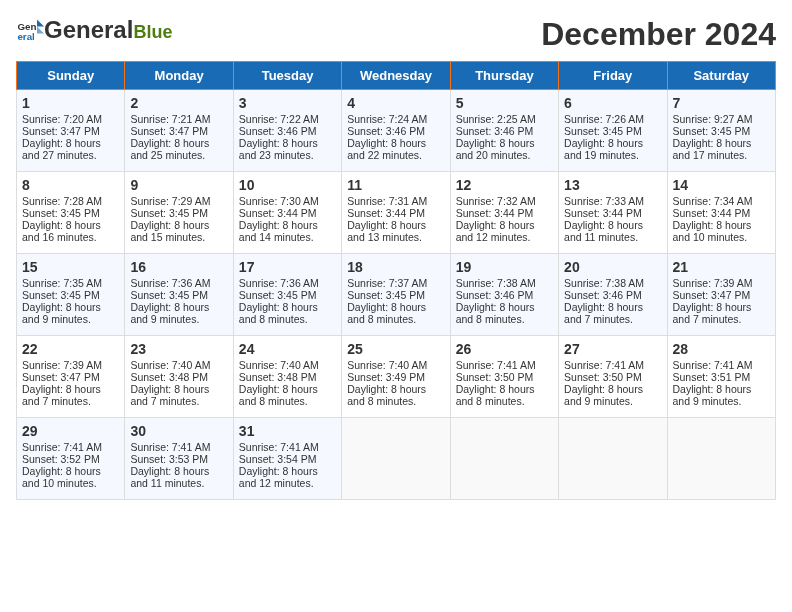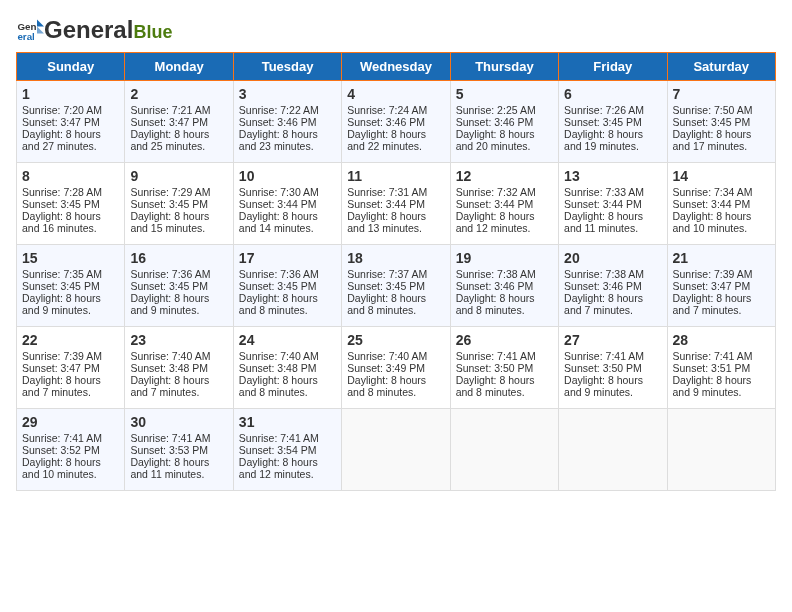--- a/index.html
+++ b/index.html
@@ -93,20 +93,21 @@
       <polygon points="30,5 40,15 30,15" fill="#1a6bb5"></polygon>
       <polygon points="30,15 40,25 30,25" fill="#1a6bb5" opacity="0.6"></polygon>
     </svg>
     <div>
       <div>
         <span class="logo-text-general">General</span><span class="logo-text-blue">Blue</span>
       </div>
     </div>
   </div>
   <div class="title-area">
+    <div class="main-title">December 2024</div>
   </div>
 </div>
 
 <table>
   <thead>
     <tr>
       <th>Sunday</th>
       <th>Monday</th>
       <th>Tuesday</th>
       <th>Wednesday</th>
@@ -116,21 +117,21 @@
     </tr>
   </thead>
   <tbody id="calendar-body">
   <tr>
         <td><span class="day-num">1</span><span>Sunrise: 7:20 AM</span><br><span>Sunset: 3:47 PM</span><br><span>Daylight: 8 hours and 27 minutes.</span></td>
         <td><span class="day-num">2</span><span>Sunrise: 7:21 AM</span><br><span>Sunset: 3:47 PM</span><br><span>Daylight: 8 hours and 25 minutes.</span></td>
         <td><span class="day-num">3</span><span>Sunrise: 7:22 AM</span><br><span>Sunset: 3:46 PM</span><br><span>Daylight: 8 hours and 23 minutes.</span></td>
         <td><span class="day-num">4</span><span>Sunrise: 7:24 AM</span><br><span>Sunset: 3:46 PM</span><br><span>Daylight: 8 hours and 22 minutes.</span></td>
         <td><span class="day-num">5</span><span>Sunrise: 2:25 AM</span><br><span>Sunset: 3:46 PM</span><br><span>Daylight: 8 hours and 20 minutes.</span></td>
         <td><span class="day-num">6</span><span>Sunrise: 7:26 AM</span><br><span>Sunset: 3:45 PM</span><br><span>Daylight: 8 hours and 19 minutes.</span></td>
-        <td><span class="day-num">7</span><span>Sunrise: 7:50 AM</span><br><span>Sunset: 3:45 PM</span><br><span>Daylight: 8 hours and 17 minutes.</span></td>
+        <td><span class="day-num">7</span><span>Sunrise: 9:27 AM</span><br><span>Sunset: 3:45 PM</span><br><span>Daylight: 8 hours and 17 minutes.</span></td>
       </tr>
       <tr>
         <td><span class="day-num">8</span><span>Sunrise: 7:28 AM</span><br><span>Sunset: 3:45 PM</span><br><span>Daylight: 8 hours and 16 minutes.</span></td>
         <td><span class="day-num">9</span><span>Sunrise: 7:29 AM</span><br><span>Sunset: 3:45 PM</span><br><span>Daylight: 8 hours and 15 minutes.</span></td>
         <td><span class="day-num">10</span><span>Sunrise: 7:30 AM</span><br><span>Sunset: 3:44 PM</span><br><span>Daylight: 8 hours and 14 minutes.</span></td>
         <td><span class="day-num">11</span><span>Sunrise: 7:31 AM</span><br><span>Sunset: 3:44 PM</span><br><span>Daylight: 8 hours and 13 minutes.</span></td>
         <td><span class="day-num">12</span><span>Sunrise: 7:32 AM</span><br><span>Sunset: 3:44 PM</span><br><span>Daylight: 8 hours and 12 minutes.</span></td>
         <td><span class="day-num">13</span><span>Sunrise: 7:33 AM</span><br><span>Sunset: 3:44 PM</span><br><span>Daylight: 8 hours and 11 minutes.</span></td>
         <td><span class="day-num">14</span><span>Sunrise: 7:34 AM</span><br><span>Sunset: 3:44 PM</span><br><span>Daylight: 8 hours and 10 minutes.</span></td>
       </tr>

